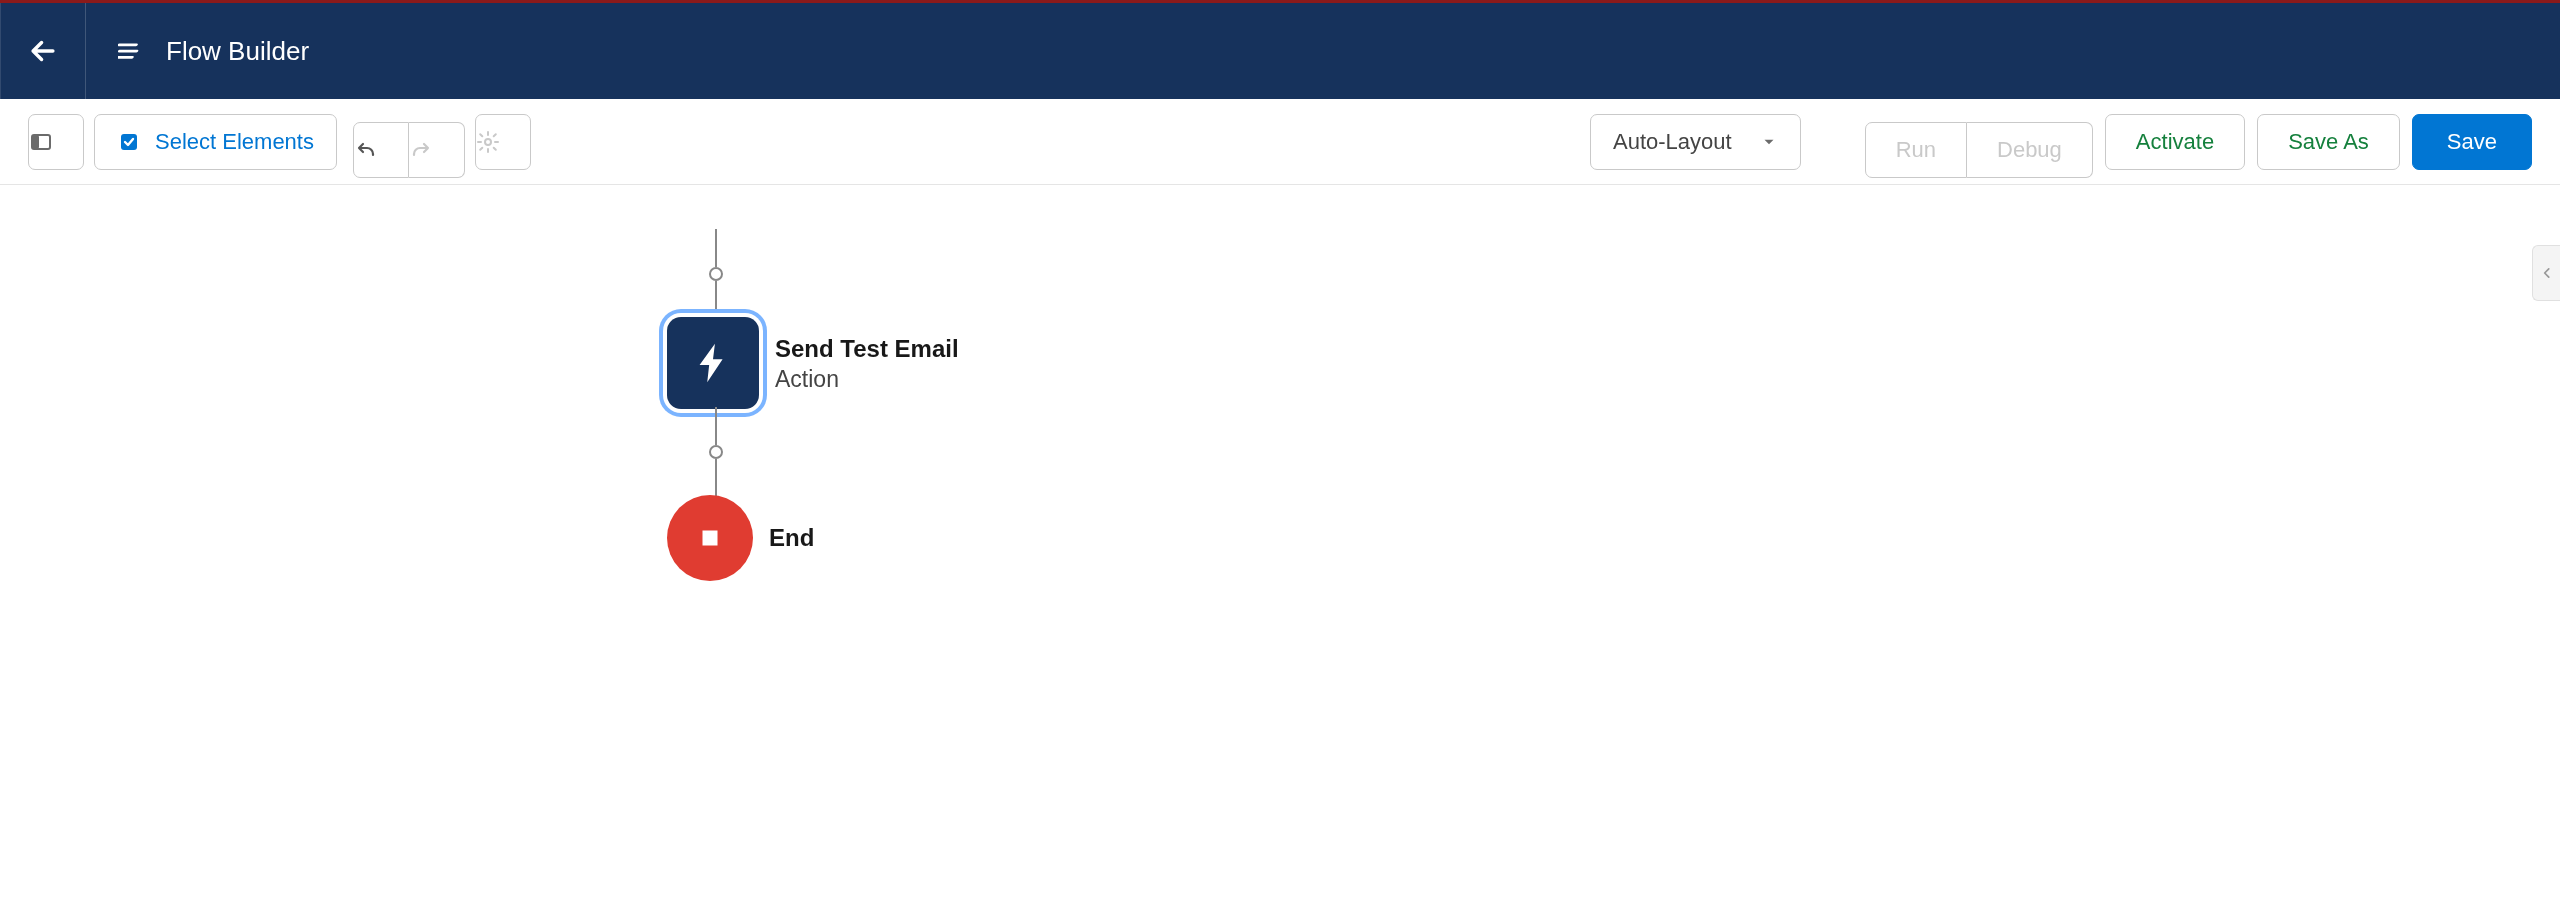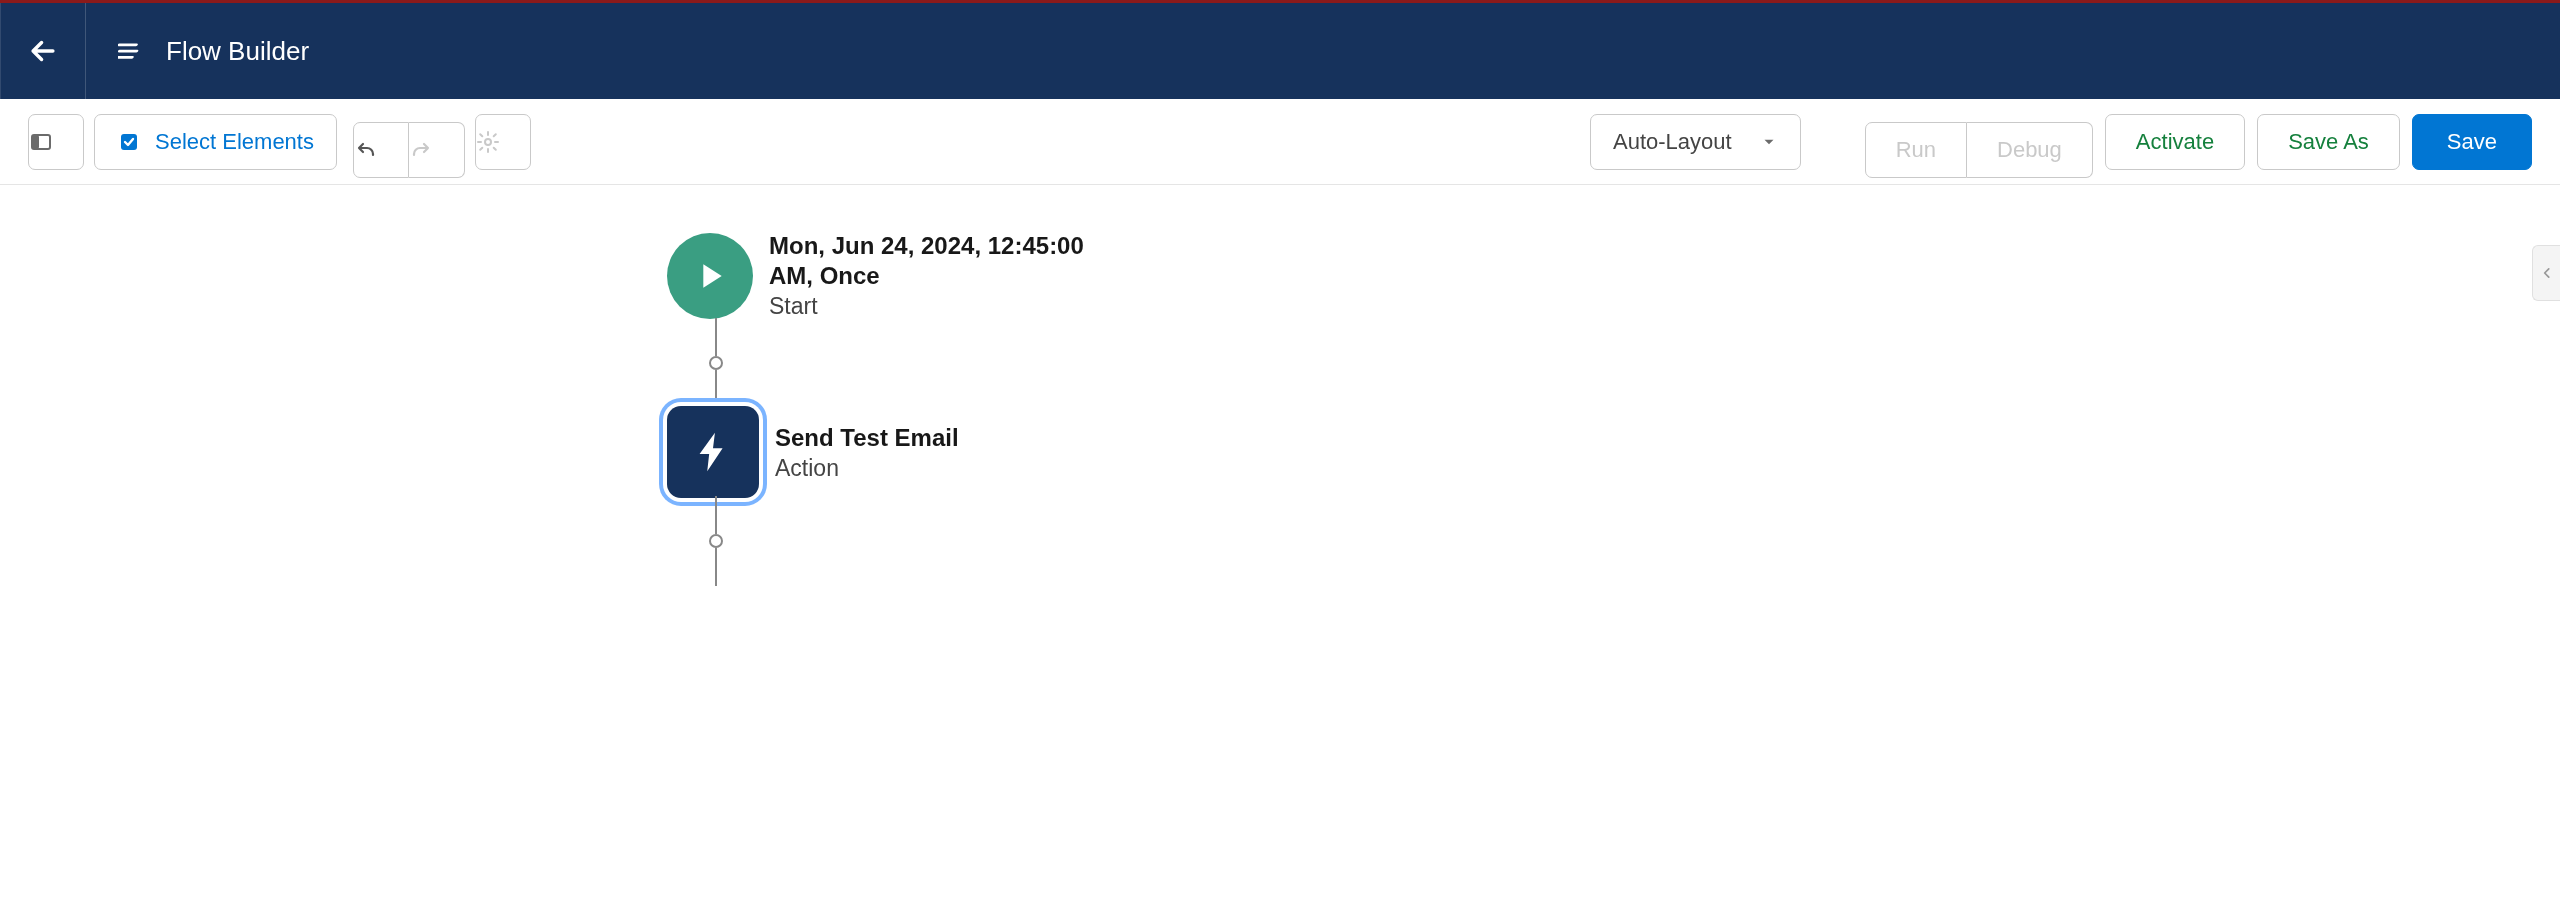--- a/index.html
+++ b/index.html
@@ -240,31 +240,20 @@
 
 <div class="canvas">
   <div class="right-handle">
     <svg width="14" height="20" viewBox="0 0 24 24">
       <path d="M15 5l-7 7 7 7" stroke="#999" stroke-width="3" fill="none" stroke-linecap="round" stroke-linejoin="round"></path>
     </svg>
   </div>
 
   <div class="flow-col">
 
-    <div class="node-row">
-      <div class="circ-node start-node">
-        <svg width="40" height="40" viewBox="0 0 24 24">
-          <path d="M8 5v14l11-7z" fill="#fff"></path>
-        </svg>
-      </div>
-      <div class="node-labels">
-        <div class="node-title">Mon, Jun 24, 2024, 12:45:00 AM, Once</div>
-        <div class="node-sub">Start</div>
-      </div>
-    </div>
 
     <div class="connector">
       <div class="line" style="height:38px;"></div>
       <div class="plus-dot"></div>
       <div class="line" style="height:38px;"></div>
     </div>
 
     <div class="node-row">
       <div class="square-node">
         <svg width="46" height="46" viewBox="0 0 24 24">
@@ -276,14 +265,24 @@
         <div class="node-sub">Action</div>
       </div>
     </div>
 
     <div class="connector">
       <div class="line" style="height:38px;"></div>
       <div class="plus-dot"></div>
       <div class="line" style="height:38px;"></div>
     </div>
 
+    <div class="node-row">
+      <div class="circ-node end-node">
+        <svg width="30" height="30" viewBox="0 0 24 24">
+          <rect x="6" y="6" width="12" height="12" fill="#fff"></rect>
+        </svg>
+      </div>
+      <div class="node-labels">
+        <div class="node-title">End</div>
+      </div>
+    </div>
   </div>
 </div>
 
 </body></html>

